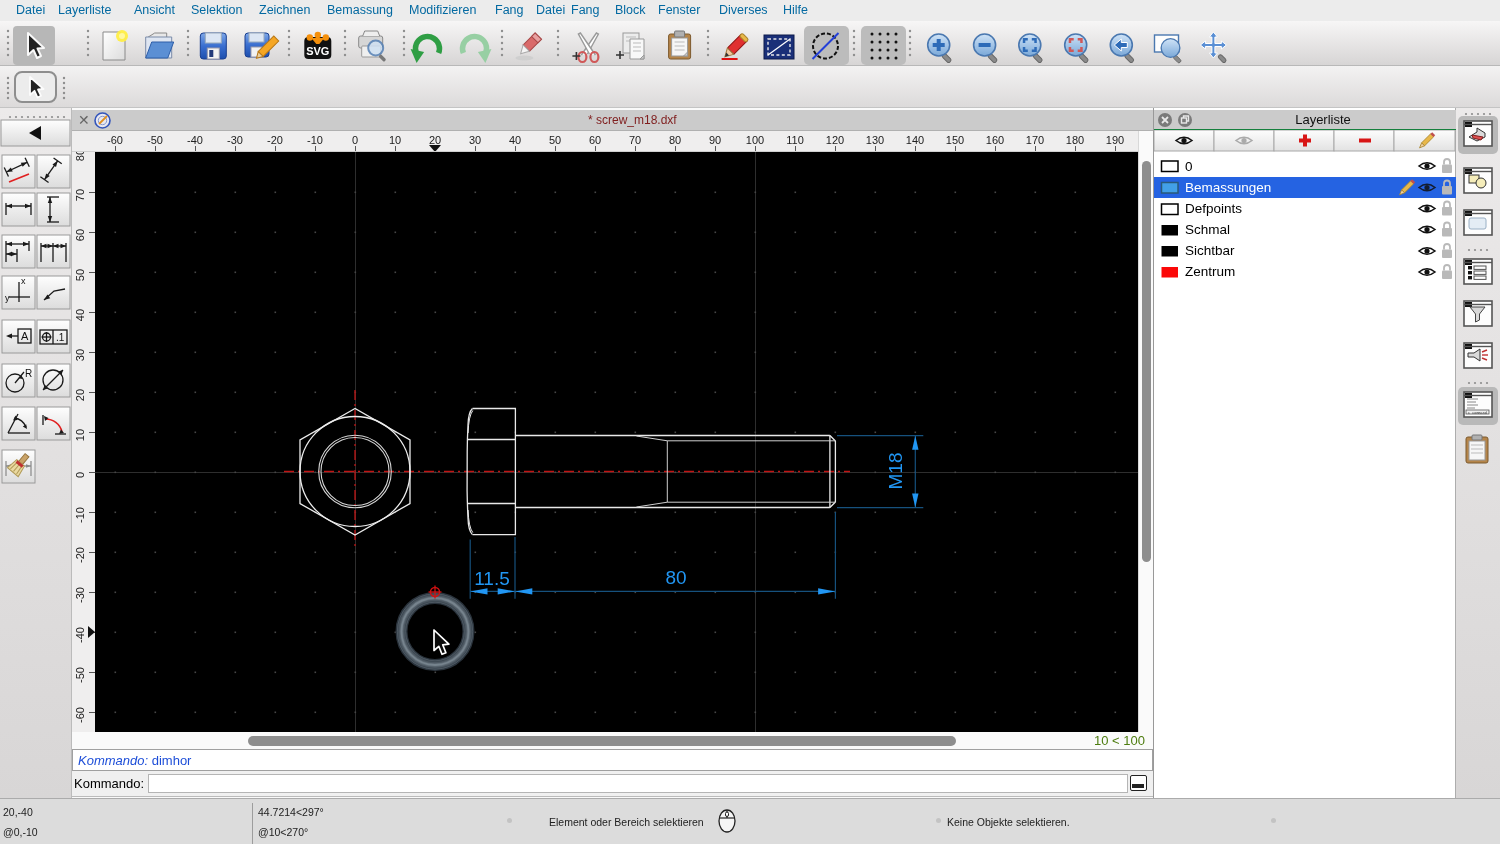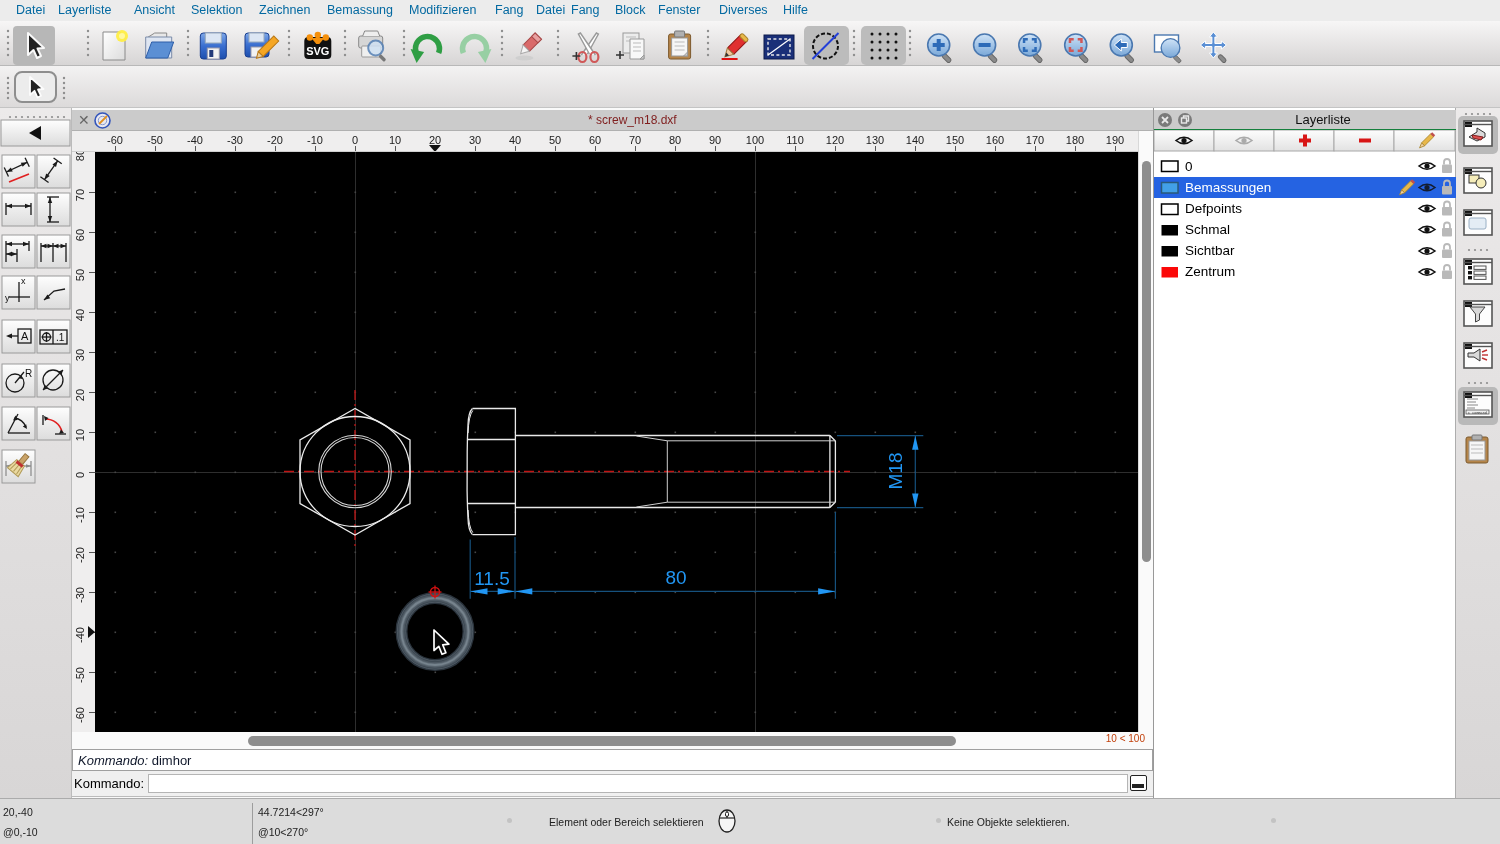--- a/index.html
+++ b/index.html
@@ -1016,24 +1016,24 @@
         </g>
 
         <path d="M339,478 L339,498.5 L343.8,494.3 L347,502.3 L350.9,500.7 L347.7,492.8 L353.9,492.2 Z" fill="#0a0a0a" stroke="#fff" stroke-width="1.7" stroke-linejoin="round"></path>
       </svg>
     </div>
     <div class="abs" id="vscroll">
         <div style="position:absolute;left:3px;top:30px;width:9px;height:401px;background:#8e8e8e;border-radius:5px"></div>
       </div>
     <div class="abs" id="hscrollrow">
       <div style="position:absolute;left:176px;top:3px;width:708px;height:10px;background:#8e8e8e;border-radius:5px"></div>
-      <div style="position:absolute;right:8px;top:0px;font-size:10px;color:#c2410c">10 &lt; 100</div>
+      <div style="position:absolute;right:8px;top:0px;font-size:13px;color:#4d7c0f">10 &lt; 100</div>
     </div>
     <div class="abs" id="cmdhist">
-        <span style="position:absolute;left:5px;top:3px;color:#0f172a"><i>Kommando:</i> dimhor</span>
+        <span style="position:absolute;left:5px;top:3px;color:#1d4ed8"><i>Kommando:</i> dimhor</span>
       </div>
     <div class="abs" id="cmdrow">
       <span style="position:absolute;left:2px;top:5px;color:#000">Kommando:</span>
       <div style="position:absolute;left:76px;top:3px;width:980px;height:19px;background:#fff;border:1px solid #b5b5b5"></div>
       <div style="position:absolute;left:1058px;top:4px;width:17px;height:16px;border:1.5px solid #222;border-radius:2px;background:#fff">
           <div style="position:absolute;left:1px;top:8px;width:12px;height:4px;background:#222"></div>
         </div>
     </div>
   </div>
   <div class="abs" id="rightpanel">

